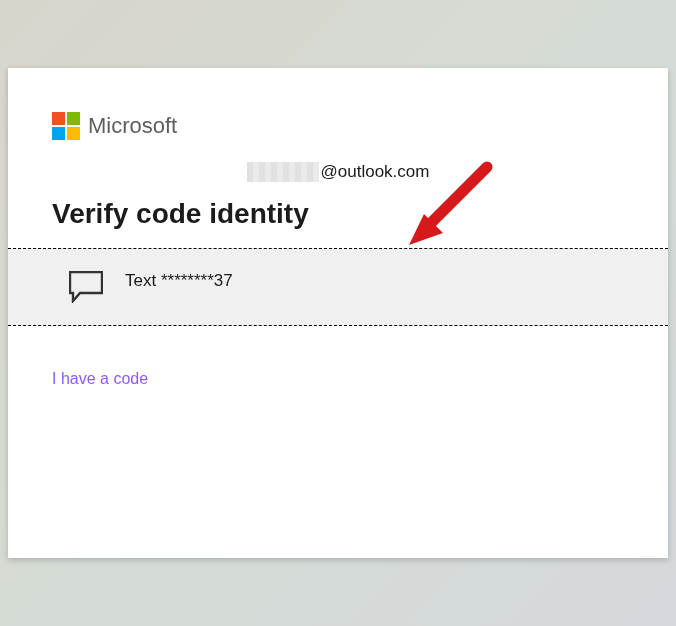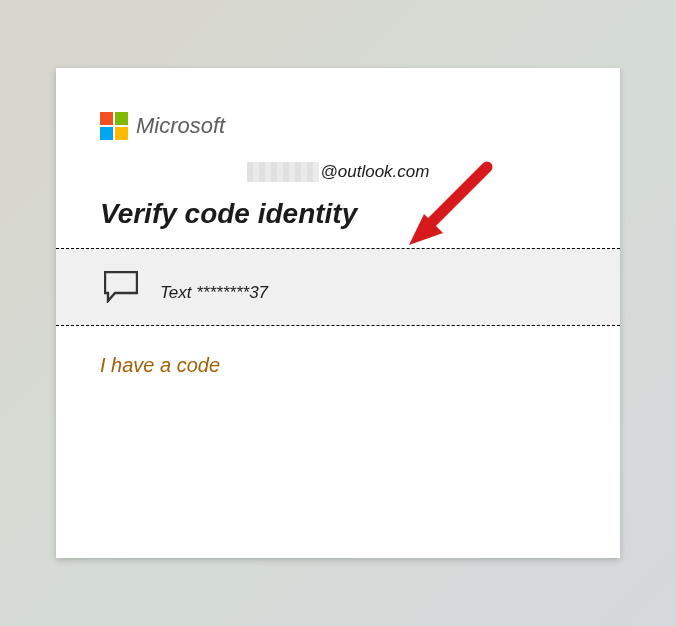--- a/index.html
+++ b/index.html
@@ -11,26 +11,25 @@
       width: 676px;
       height: 626px;
       font-family: "Segoe UI", -apple-system, BlinkMacSystemFont, sans-serif;
       background: linear-gradient(135deg, #d8d5cc 0%, #d5dcd5 50%, #d5d8dc 100%);
       display: flex;
       align-items: center;
       justify-content: center;
       position: relative;
     }
     .card {
-      width: 564px;
+      width: 660px;
       height: 490px;
       background: #ffffff;
       box-shadow: 0 2px 6px rgba(0,0,0,0.2);
       position: relative;
-      font-style: italic;
     }
     .header-area {
       padding: 44px 44px 0 44px;
     }
     .logo-row {
       display: flex;
       align-items: center;
       gap: 8px;
       margin-bottom: 22px;
     }
@@ -77,44 +76,45 @@
     .title {
       font-size: 28px;
       font-weight: 600;
       color: #1b1b1b;
       margin-bottom: 18px;
     }
     .option-block {
       border-top: 1.5px dashed #000;
       border-bottom: 1.5px dashed #000;
       background: #f0f0f0;
-      padding: 22px 48px;
+      padding: 22px 61px;
       display: flex;
-      align-items: flex-end;
+      align-items: flex-start;
       gap: 22px;
       cursor: pointer;
     }
     .chat-icon svg {
       display: block;
     }
     .option-label {
       font-size: 17px;
       color: #1b1b1b;
     }
     .links-area {
       padding: 28px 44px;
     }
     .link {
       display: block;
-      color: #a16207;
-      font-size: 20px;
+      color: #8b5cf6;
+      font-size: 16px;
       text-decoration: none;
       margin-bottom: 20px;
       cursor: pointer;
       width: fit-content;
+      margin-top: 16px;
     }
     .arrow-annotation {
       position: absolute;
       left: 395px;
       top: 155px;
       pointer-events: none;
     }
   </style>
 </head>
 <body>

